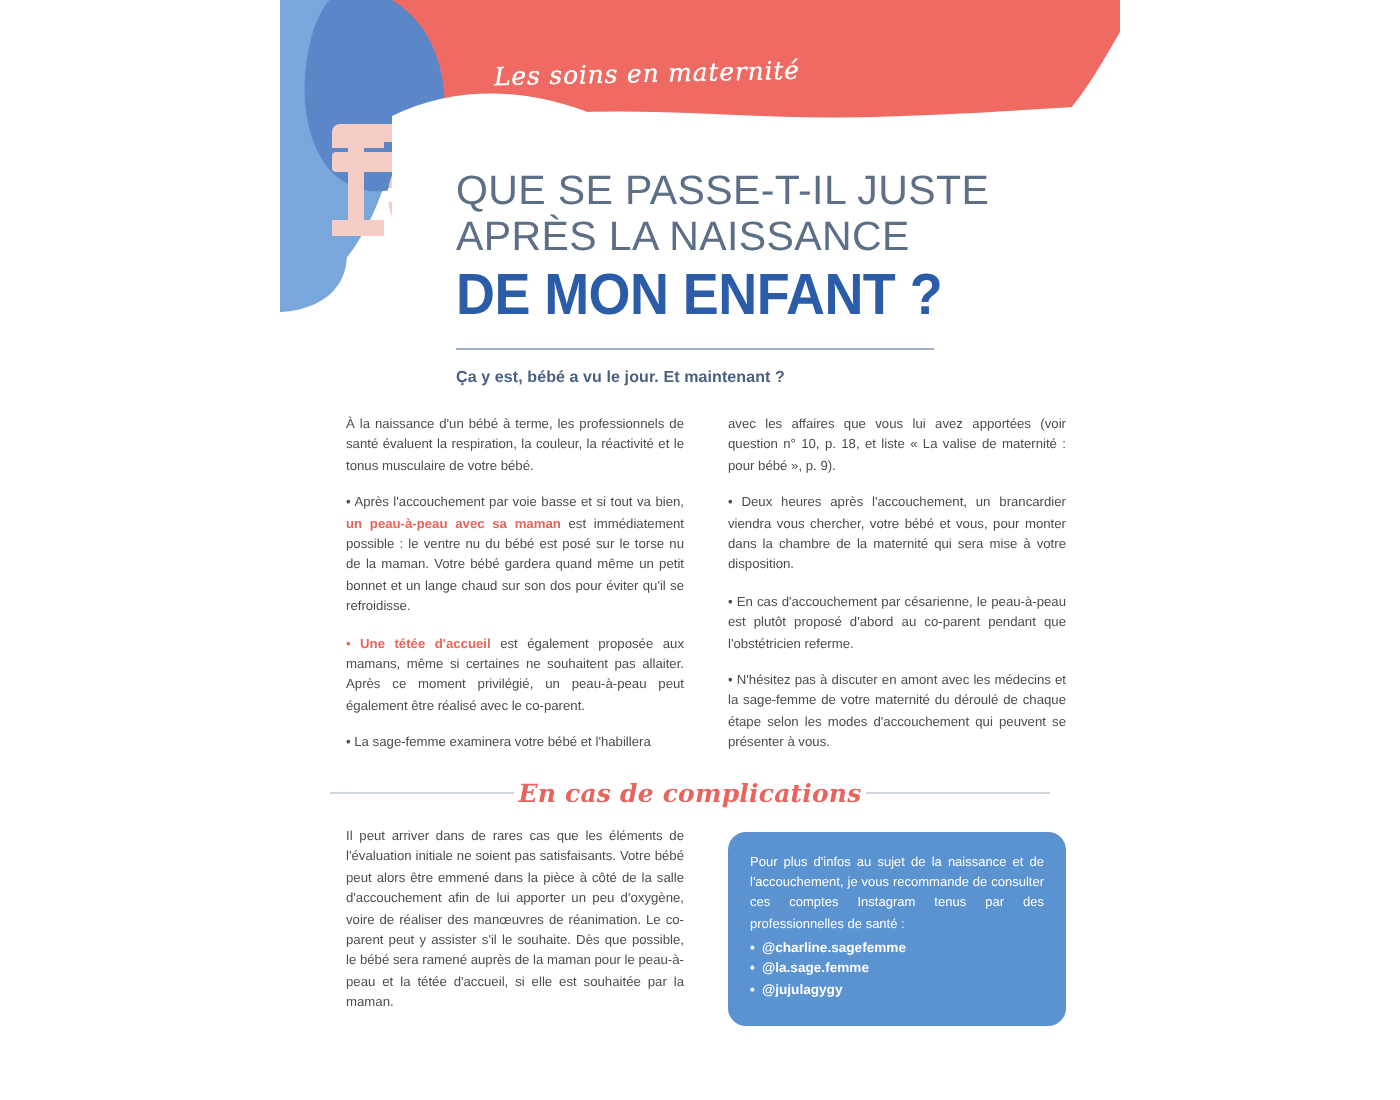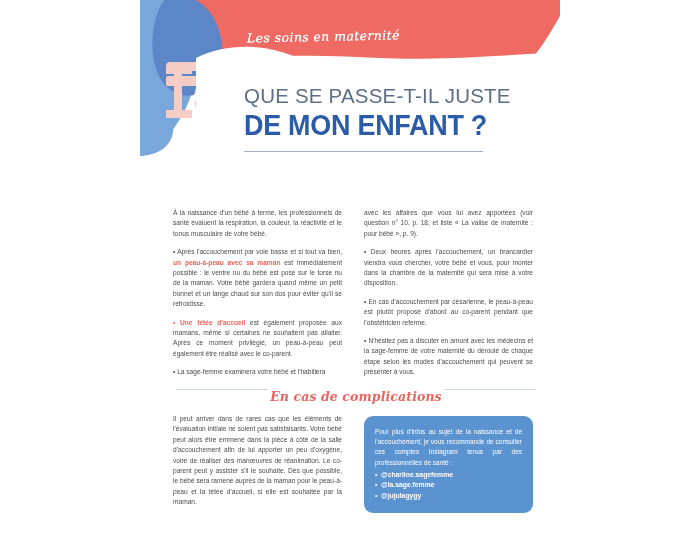--- a/index.html
+++ b/index.html
@@ -49,21 +49,21 @@
     letter-spacing: 0.4px;
     color: #ffffff;
     white-space: nowrap;
     transform: rotate(-1.2deg);
     text-shadow: 0 0 0.4px #ffffff;
   }
 
   
   .title-block {
     position: absolute;
-    left: 244px;
+    left: 228px;
     top: 84px;
     width: 300px;
   }
   .title-thin {
     font-family: "Liberation Sans", sans-serif;
     font-weight: 300;
     font-size: 20.5px;
     line-height: 23px;
     letter-spacing: 0.2px;
     color: #5d6f86;
@@ -122,24 +122,25 @@
   .col p:last-child { margin-bottom: 0; }
   .hl {
     color: #e8645c;
     font-weight: 700;
   }
   .bullet-red { color: #e8645c; }
 
   
   .section {
     position: absolute;
-    left: 176px;
+    left: 165px;
     top: 389px;
     width: 360px;
     display: flex;
+    align-items: center;
     gap: 2px;
   }
   .section .line {
     flex: 1 1 auto;
     height: 1px;
     background: #cfd6de;
   }
   .section .section-title {
     font-family: "DejaVu Serif", serif;
     font-style: italic;
@@ -286,22 +287,24 @@
                  C300,56 318,68 336,72
                  L336,200 L196,200 Z" fill="#ffffff"></path>
       </g>
     </svg>
   </div>
 
   <div class="kicker">Les soins en maternité</div>
 
   <div class="title-block">
     <div class="title-thin">QUE SE PASSE-T-IL JUSTE</div>
+    <div class="title-thin">APRÈS LA NAISSANCE</div>
     <div class="title-bold">DE MON ENFANT ?</div>
     <div class="title-rule"></div>
+    <div class="subtitle">Ça y est, bébé a vu le jour. Et maintenant ?</div>
   </div>
 
   <div class="columns">
     <div class="col" id="col-left">
         <p>À la naissance d'un bébé à terme, les professionnels de santé évaluent la respiration, la couleur, la réactivité et le tonus musculaire de votre bébé.</p>
         <p><span>• </span>Après l'accouchement par voie basse et si tout va bien, <span class="hl">un peau-à-peau avec sa maman</span> est immédiatement possible : le ventre nu du bébé est posé sur le torse nu de la maman. Votre bébé gardera quand même un petit bonnet et un lange chaud sur son dos pour éviter qu'il se refroidisse.</p>
         <p><span class="bullet-red">• </span><span class="hl">Une tétée d'accueil</span> est également proposée aux mamans, même si certaines ne souhaitent pas allaiter. Après ce moment privilégié, un peau-à-peau peut également être réalisé avec le co-parent.</p>
         <p><span>• </span>La sage-femme examinera votre bébé et l'habillera</p>
       </div>
     <div class="col" id="col-right">

